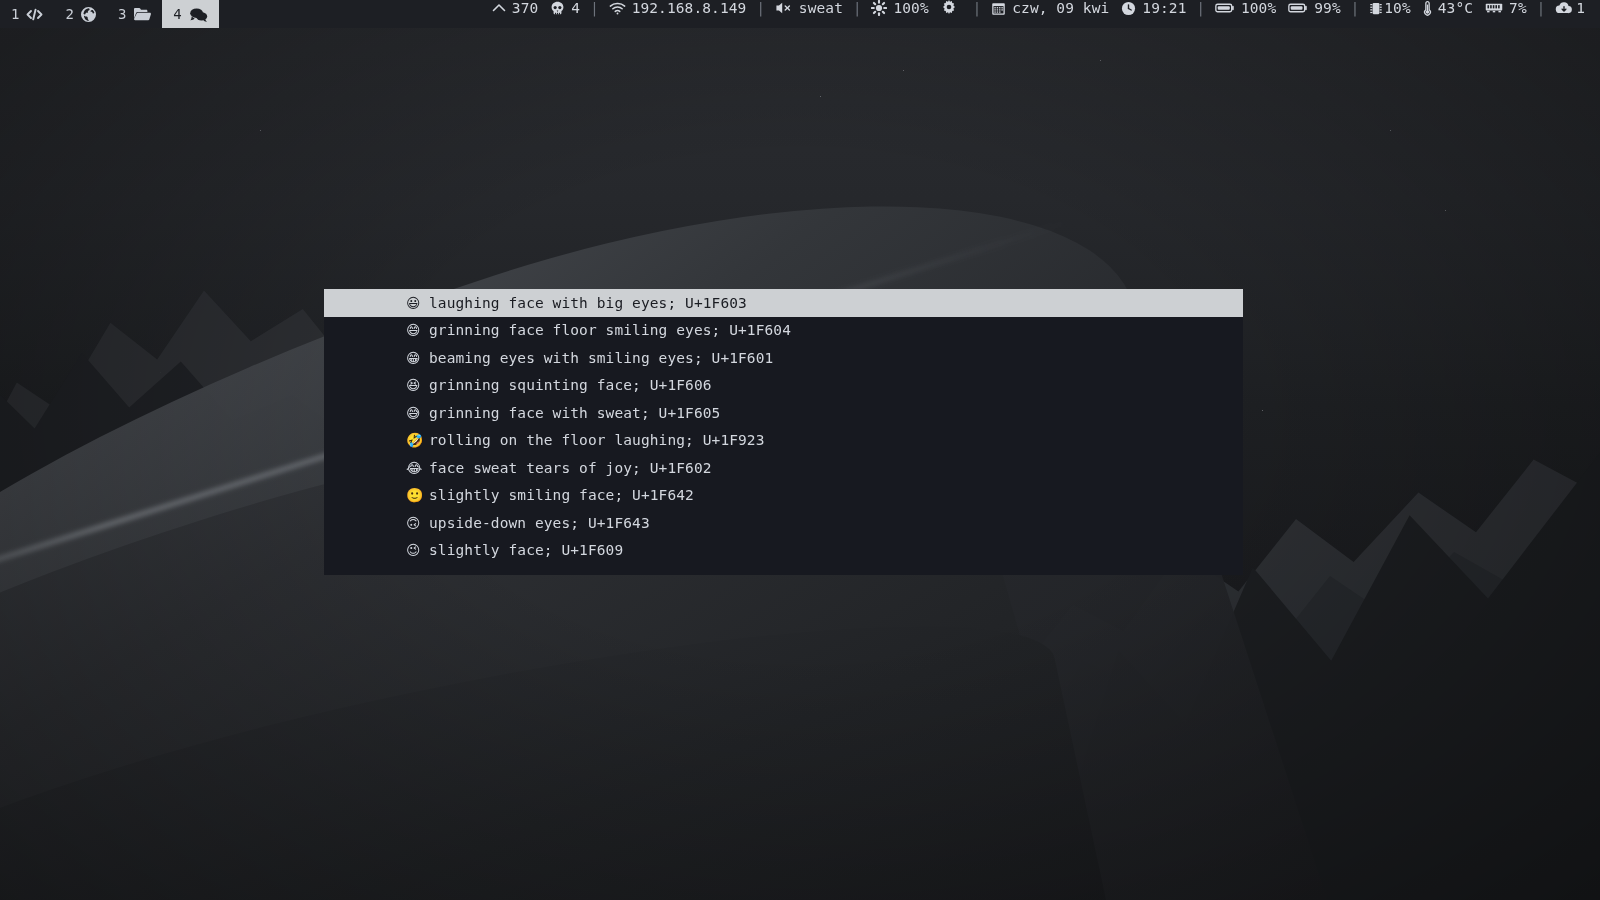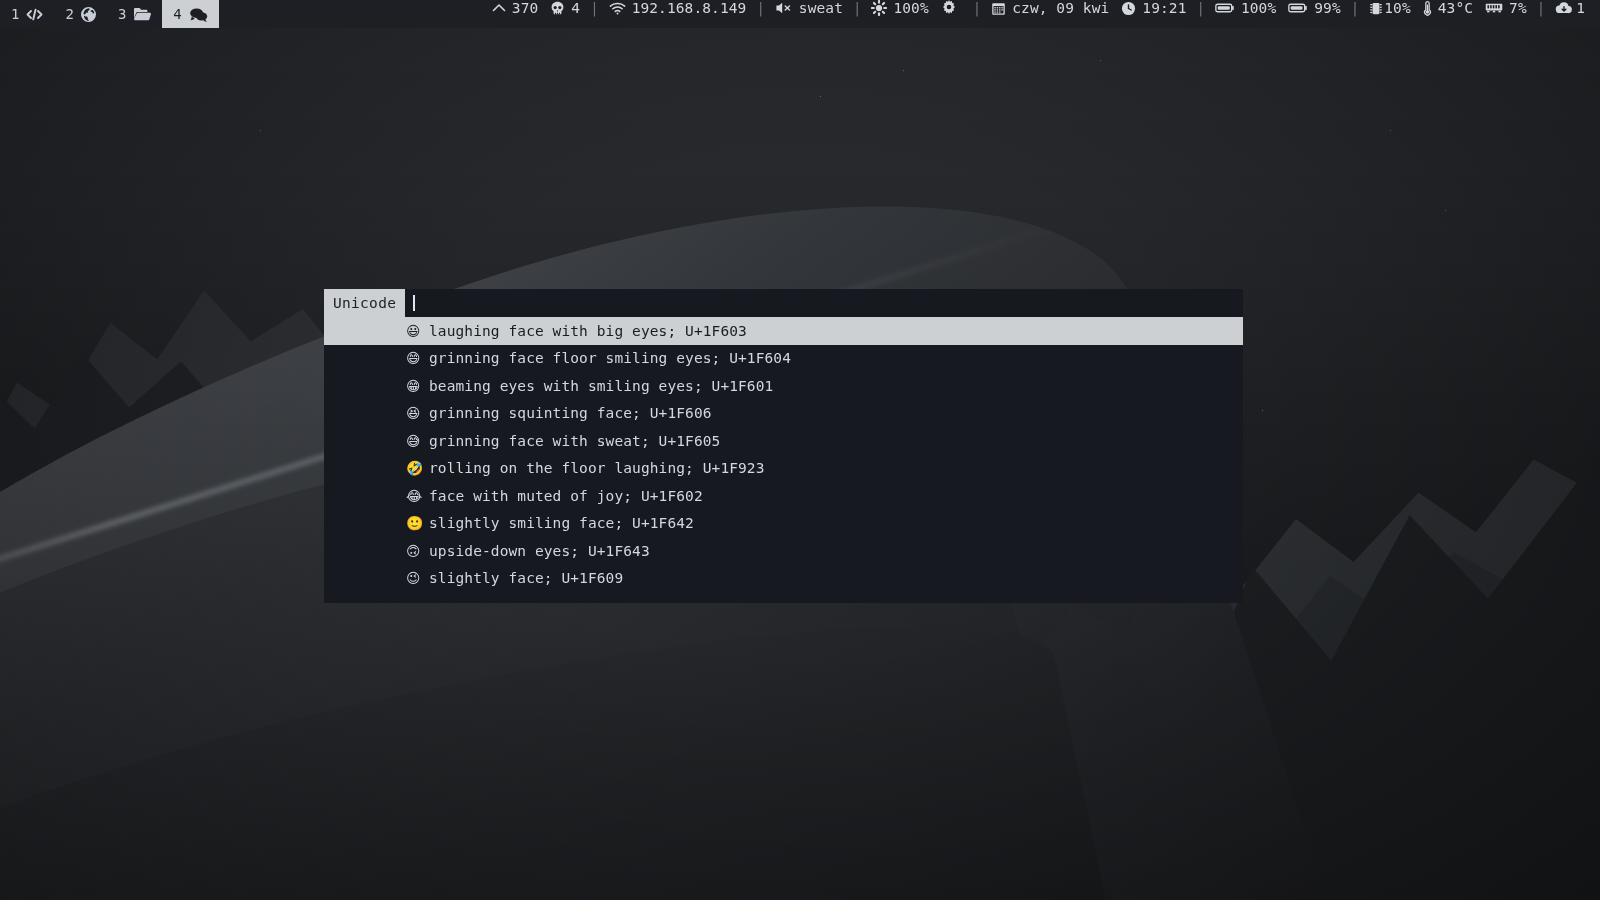--- a/index.html
+++ b/index.html
@@ -441,27 +441,20 @@
         </svg>
       </span>
       <span class="txt">1</span>
     </div>
 
   </div>
 </div>
 
 <div id="unicode-dialog">
 
-  <div id="prompt-row">
-    <div id="prompt-label">Unicode</div>
-    <div id="search-input-wrap">
-      <span id="caret"></span>
-      <span id="input-text" placeholder=""></span>
-    </div>
-  </div>
 
   <div id="results">
 
     <div class="result-row sel">
       <span class="emoji">😃</span>
       <span class="label">laughing face with big eyes; U+1F603</span>
     </div>
     <div class="result-row">
       <span class="emoji">😄</span>
       <span class="label">grinning face floor smiling eyes; U+1F604</span>
@@ -477,21 +470,21 @@
     <div class="result-row">
       <span class="emoji">😅</span>
       <span class="label">grinning face with sweat; U+1F605</span>
     </div>
     <div class="result-row">
       <span class="emoji">🤣</span>
       <span class="label">rolling on the floor laughing; U+1F923</span>
     </div>
     <div class="result-row">
       <span class="emoji">😂</span>
-      <span class="label">face with muted of joy; U+1F602</span>
+      <span class="label">face sweat tears of joy; U+1F602</span>
     </div>
     <div class="result-row">
       <span class="emoji">🙂</span>
       <span class="label">slightly smiling face; U+1F642</span>
     </div>
     <div class="result-row">
       <span class="emoji">🙃</span>
       <span class="label">upside-down eyes; U+1F643</span>
     </div>
     <div class="result-row">

